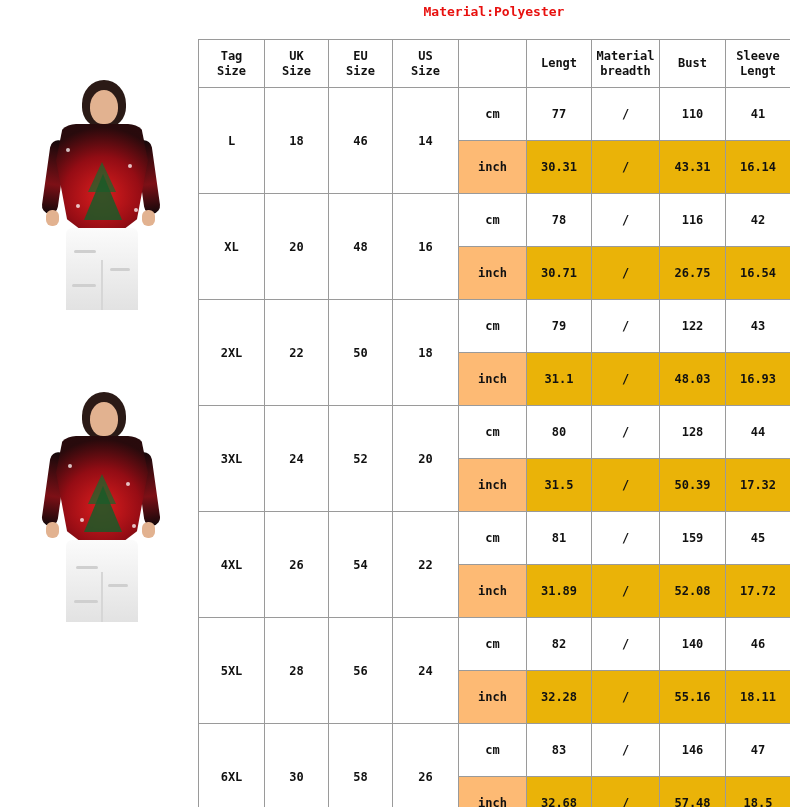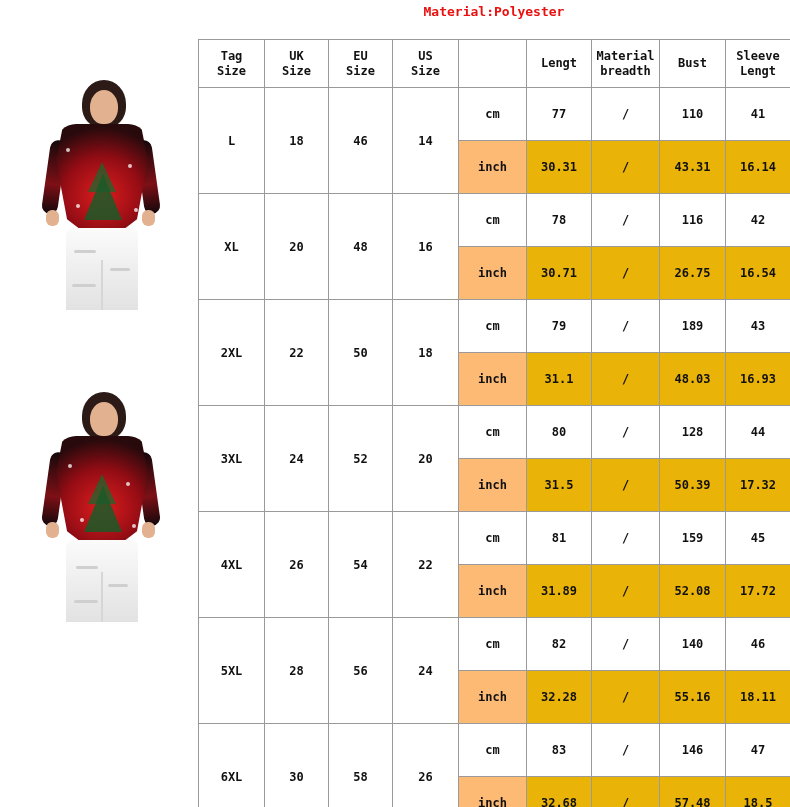--- a/index.html
+++ b/index.html
@@ -364,21 +364,21 @@
       </tr>
 
       <tr class="cm-row">
         <td class="size-cell" rowspan="2">2XL</td>
         <td class="num-cell" rowspan="2">22</td>
         <td class="num-cell" rowspan="2">50</td>
         <td class="num-cell" rowspan="2">18</td>
         <td class="unit-cell">cm</td>
         <td>79</td>
         <td>/</td>
-        <td>189</td>
+        <td>122</td>
         <td>43</td>
       </tr>
       <tr class="inch-row">
         <td class="unit-cell">inch</td>
         <td>31.1</td>
         <td>/</td>
         <td>48.03</td>
         <td>16.93</td>
       </tr>
 

